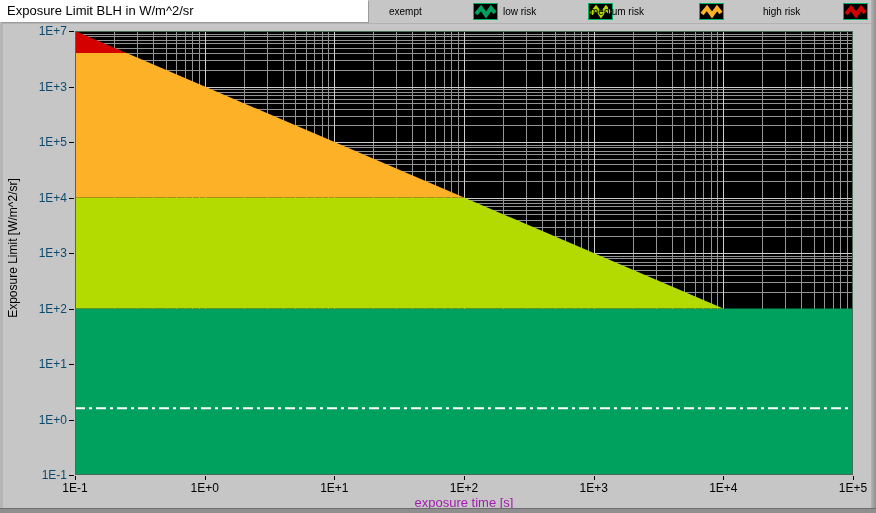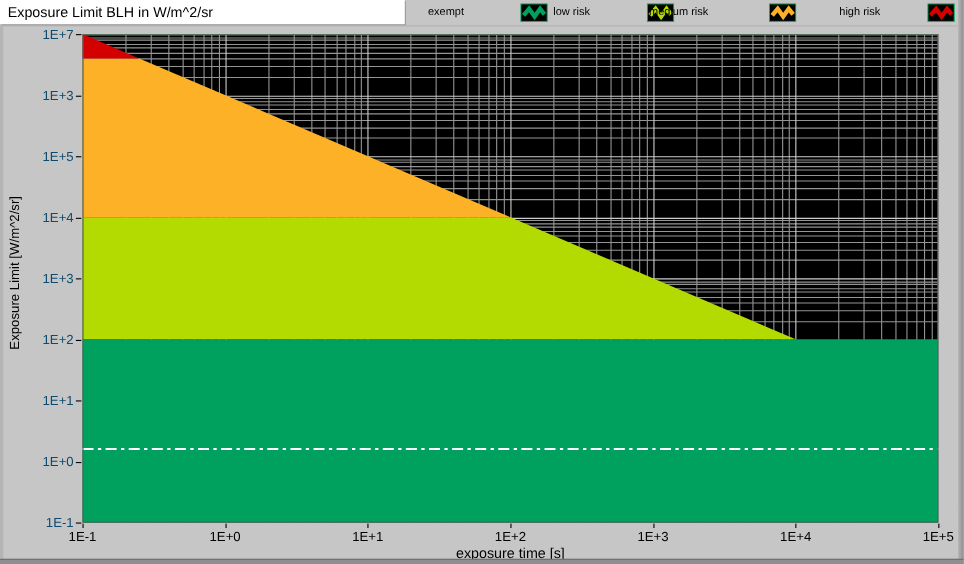--- a/index.html
+++ b/index.html
@@ -38,21 +38,21 @@
     font-size:12px; color:#000; height:14px; line-height:14px;
   }
   .tickmark{ position:absolute; background:#000; }
   #y-axis-title{
     position:absolute; left:-96px; top:240px; width:220px; height:16px;
     transform:rotate(-90deg); transform-origin:center;
     text-align:center; font-size:12px; color:#000;
   }
   #x-axis-title{
     position:absolute; left:334px; top:495px; width:260px;
-    text-align:center; font-size:13px; color:#000000;
+    text-align:center; font-size:13px; color:#a21caf;
   }
   
   #edge-bottom{
     position:absolute; left:0; bottom:0; width:876px; height:5px;
     background:#8f8f8f; border-top:1px solid #6f6f6f; box-sizing:border-box;
   }
   #edge-right{
     position:absolute; right:0; top:0; width:5px; height:513px;
     background:linear-gradient(to right,#b4b4b4,#8f8f8f);
   }

